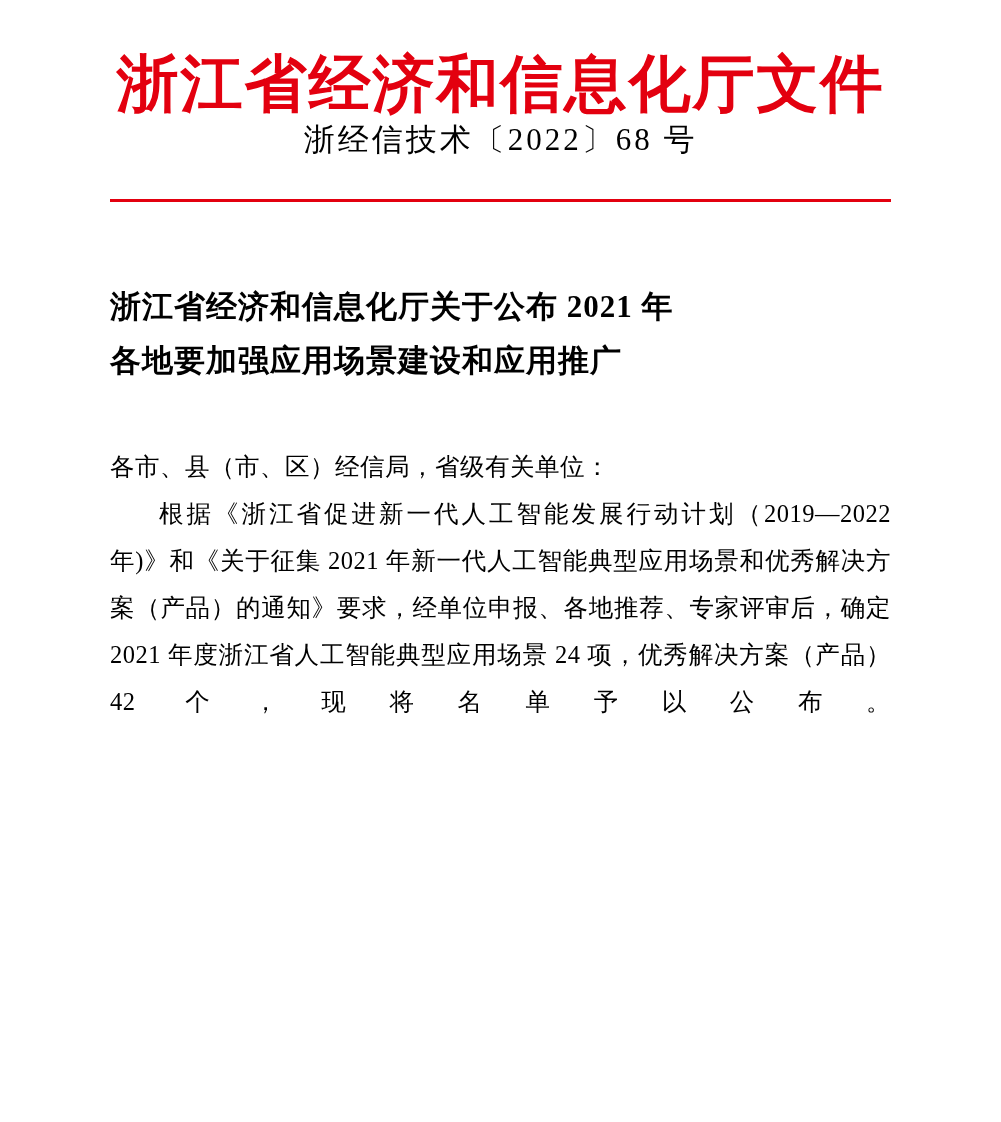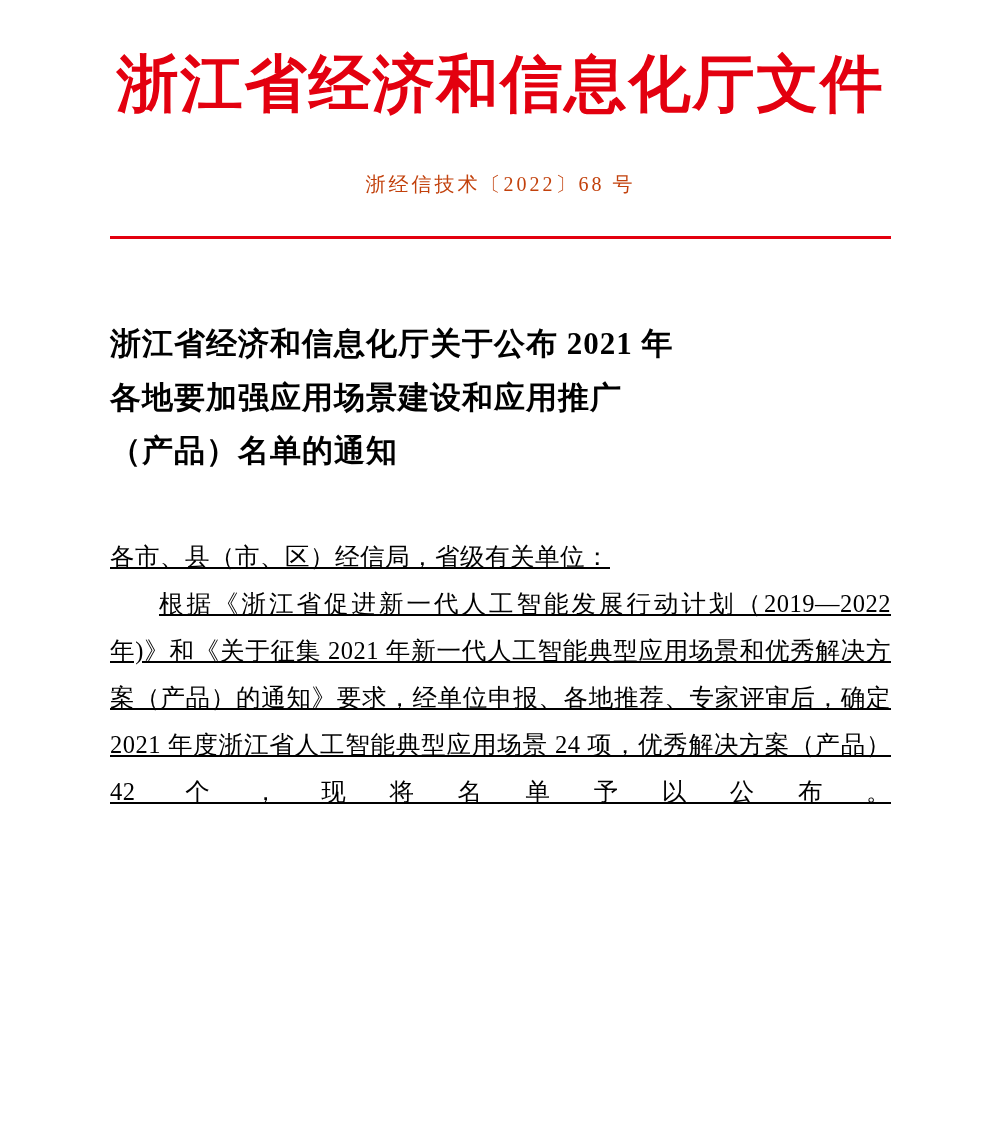--- a/index.html
+++ b/index.html
@@ -28,24 +28,23 @@
   .doc-org-title {
     font-family: "DejaVu Serif", "Liberation Serif", serif;
     color: #e3000f;
     font-weight: bold;
     font-size: 62px;
     letter-spacing: 2px;
     line-height: 1.15;
     white-space: nowrap;
   }
   .doc-number {
-    margin-top: 52px;
-    font-size: 20px;
+    font-size: 31px;
     letter-spacing: 3px;
-    color: #c2410c;
+    color: #000000;
     font-family: "Liberation Serif", "DejaVu Serif", serif;
   }
   .red-rule {
     margin-top: 38px;
     height: 3px;
     background: #e3000f;
     width: 100%;
   }
   .doc-title {
     margin-top: 78px;
@@ -58,21 +57,20 @@
   .doc-title div {
     white-space: nowrap;
   }
   .body-text {
     margin-top: 56px;
     font-size: 24.5px;
     line-height: 1.92;
     letter-spacing: 0.5px;
     text-align: justify;
     text-justify: inter-ideograph;
-    text-decoration: underline;
   }
   .salutation {
     margin: 0;
   }
   .para {
     margin: 0;
     text-indent: 2em;
   }
   .para-justify {
     text-align: justify;
@@ -87,21 +85,20 @@
   <div class="doc-header">
     <div class="doc-org-title">浙江省经济和信息化厅文件</div>
     <div class="doc-number">浙经信技术〔2022〕68 号</div>
   </div>
 
   <div class="red-rule"></div>
 
   <div class="doc-title">
     <div>浙江省经济和信息化厅关于公布 2021 年</div>
     <div>各地要加强应用场景建设和应用推广</div>
-    <div>（产品）名单的通知</div>
   </div>
 
   <div class="body-text">
     <p class="salutation">各市、县（市、区）经信局，省级有关单位：</p>
     <p class="para para-justify">根据《浙江省促进新一代人工智能发展行动计划（2019—2022 年)》和《关于征集 2021 年新一代人工智能典型应用场景和优秀解决方案（产品）的通知》要求，经单位申报、各地推荐、专家评审后，确定 2021 年度浙江省人工智能典型应用场景 24 项，优秀解决方案（产品）42 个，现将名单予以公布。</p>
   </div>
 
 </div>
 
 </body></html>

